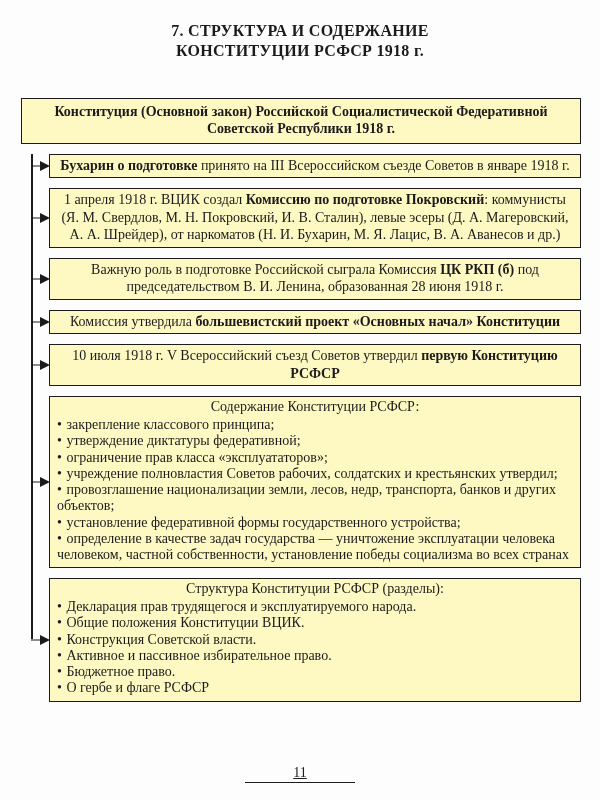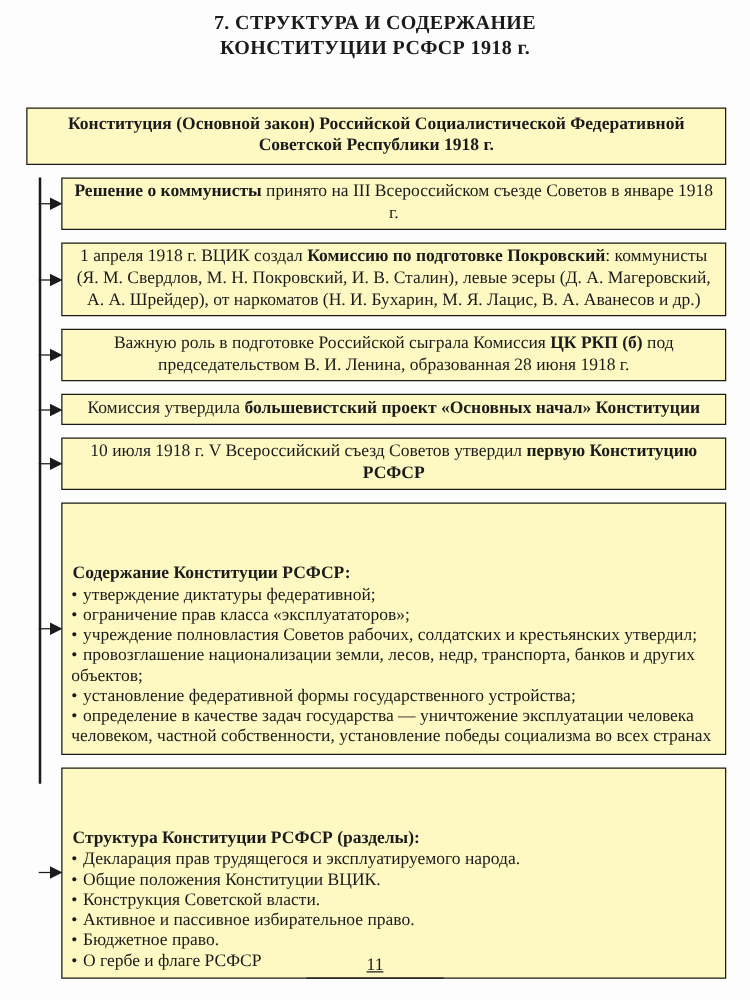--- a/index.html
+++ b/index.html
@@ -6,21 +6,21 @@
   .page {
     position: relative;
     width: 600px;
     height: 800px;
     background: #fdfdfd;
     color: #1b1b1b;
     font-family: "Liberation Serif", "DejaVu Serif", serif;
     overflow: hidden;
   }
   .title {
-    padding-top: 9px;
+    padding-top: 21px;
     text-align: center;
     font-weight: bold;
     font-size: 16px;
     line-height: 1.28;
     letter-spacing: 0.3px;
   }
   .content {
     position: relative;
     margin: 36px 19px 0 21px; 
   }
@@ -71,25 +71,24 @@
     border-left: 10px solid #1b1b1b;
     border-top: 5px solid transparent;
     border-bottom: 5px solid transparent;
   }
   .box-text {
     text-align: center;
     padding: 2px 8px 3px 8px;
     line-height: 1.25;
   }
   .box-header {
-    text-align: left;
-    font-weight: bold;
+    text-align: center;
+    font-weight: normal;
     padding: 2px 8px 0 8px;
     line-height: 1.2;
-    margin-top: 46px;
   }
   .bullets { padding: 1px 6px 4px 7px; }
   .bullet-line { line-height: 1.16; text-align: left; }
   .bullet { padding-right: 1px; }
   .b { font-weight: bold; }
   .footer {
     position: absolute;
     left: 0; right: 0;
     bottom: 17px;
     text-align: center;
@@ -117,21 +116,21 @@
     </div>
 
     <div class="flow" id="flow">
       <div class="vline" id="vline" style="height: 485.5px;"></div>
     <div class="flow-row">
           <div class="arrow">
             <span class="shaft"></span>
             <span class="head"></span>
           </div>
           <div class="box">
-            <div class="box-text"><span class="b">Решение о коммунисты</span><span> принято на III Всероссийском съезде Советов в январе 1918 г.</span></div>
+            <div class="box-text"><span class="b">Бухарин о подготовке</span><span> принято на III Всероссийском съезде Советов в январе 1918 г.</span></div>
           </div>
         </div>
         <div class="flow-row">
           <div class="arrow">
             <span class="shaft"></span>
             <span class="head"></span>
           </div>
           <div class="box">
             <div class="box-text"><span>1 апреля 1918 г. ВЦИК создал </span><span class="b">Комиссию по подготовке Покровский</span><span>: коммунисты (Я. М. Свердлов, М. Н. Покровский, И. В. Сталин), левые эсеры (Д. А. Магеровский, А. А. Шрейдер), от наркоматов (Н. И. Бухарин, М. Я. Лацис, В. А. Аванесов и др.)</span></div>
           </div>
@@ -164,20 +163,21 @@
           </div>
         </div>
         <div class="flow-row">
           <div class="arrow">
             <span class="shaft"></span>
             <span class="head"></span>
           </div>
           <div class="box">
             <div class="box-header">Содержание Конституции РСФСР:</div>
             <div class="bullets">
+              <div class="bullet-line"><span class="bullet">•</span><span> закрепление классового принципа;</span></div>
               <div class="bullet-line"><span class="bullet">•</span><span> утверждение диктатуры федеративной;</span></div>
               <div class="bullet-line"><span class="bullet">•</span><span> ограничение прав класса «эксплуататоров»;</span></div>
               <div class="bullet-line"><span class="bullet">•</span><span> учреждение полновластия Советов рабочих, солдатских и крестьянских утвердил;</span></div>
               <div class="bullet-line"><span class="bullet">•</span><span> провозглашение национализации земли, лесов, недр, транспорта, банков и других объектов;</span></div>
               <div class="bullet-line"><span class="bullet">•</span><span> установление федеративной формы государственного устройства;</span></div>
               <div class="bullet-line"><span class="bullet">•</span><span> определение в качестве задач государства — уничтожение эксплуатации человека человеком, частной собственности, установление победы социализма во всех странах</span></div>
             </div>
           </div>
         </div>
         <div class="flow-row">

